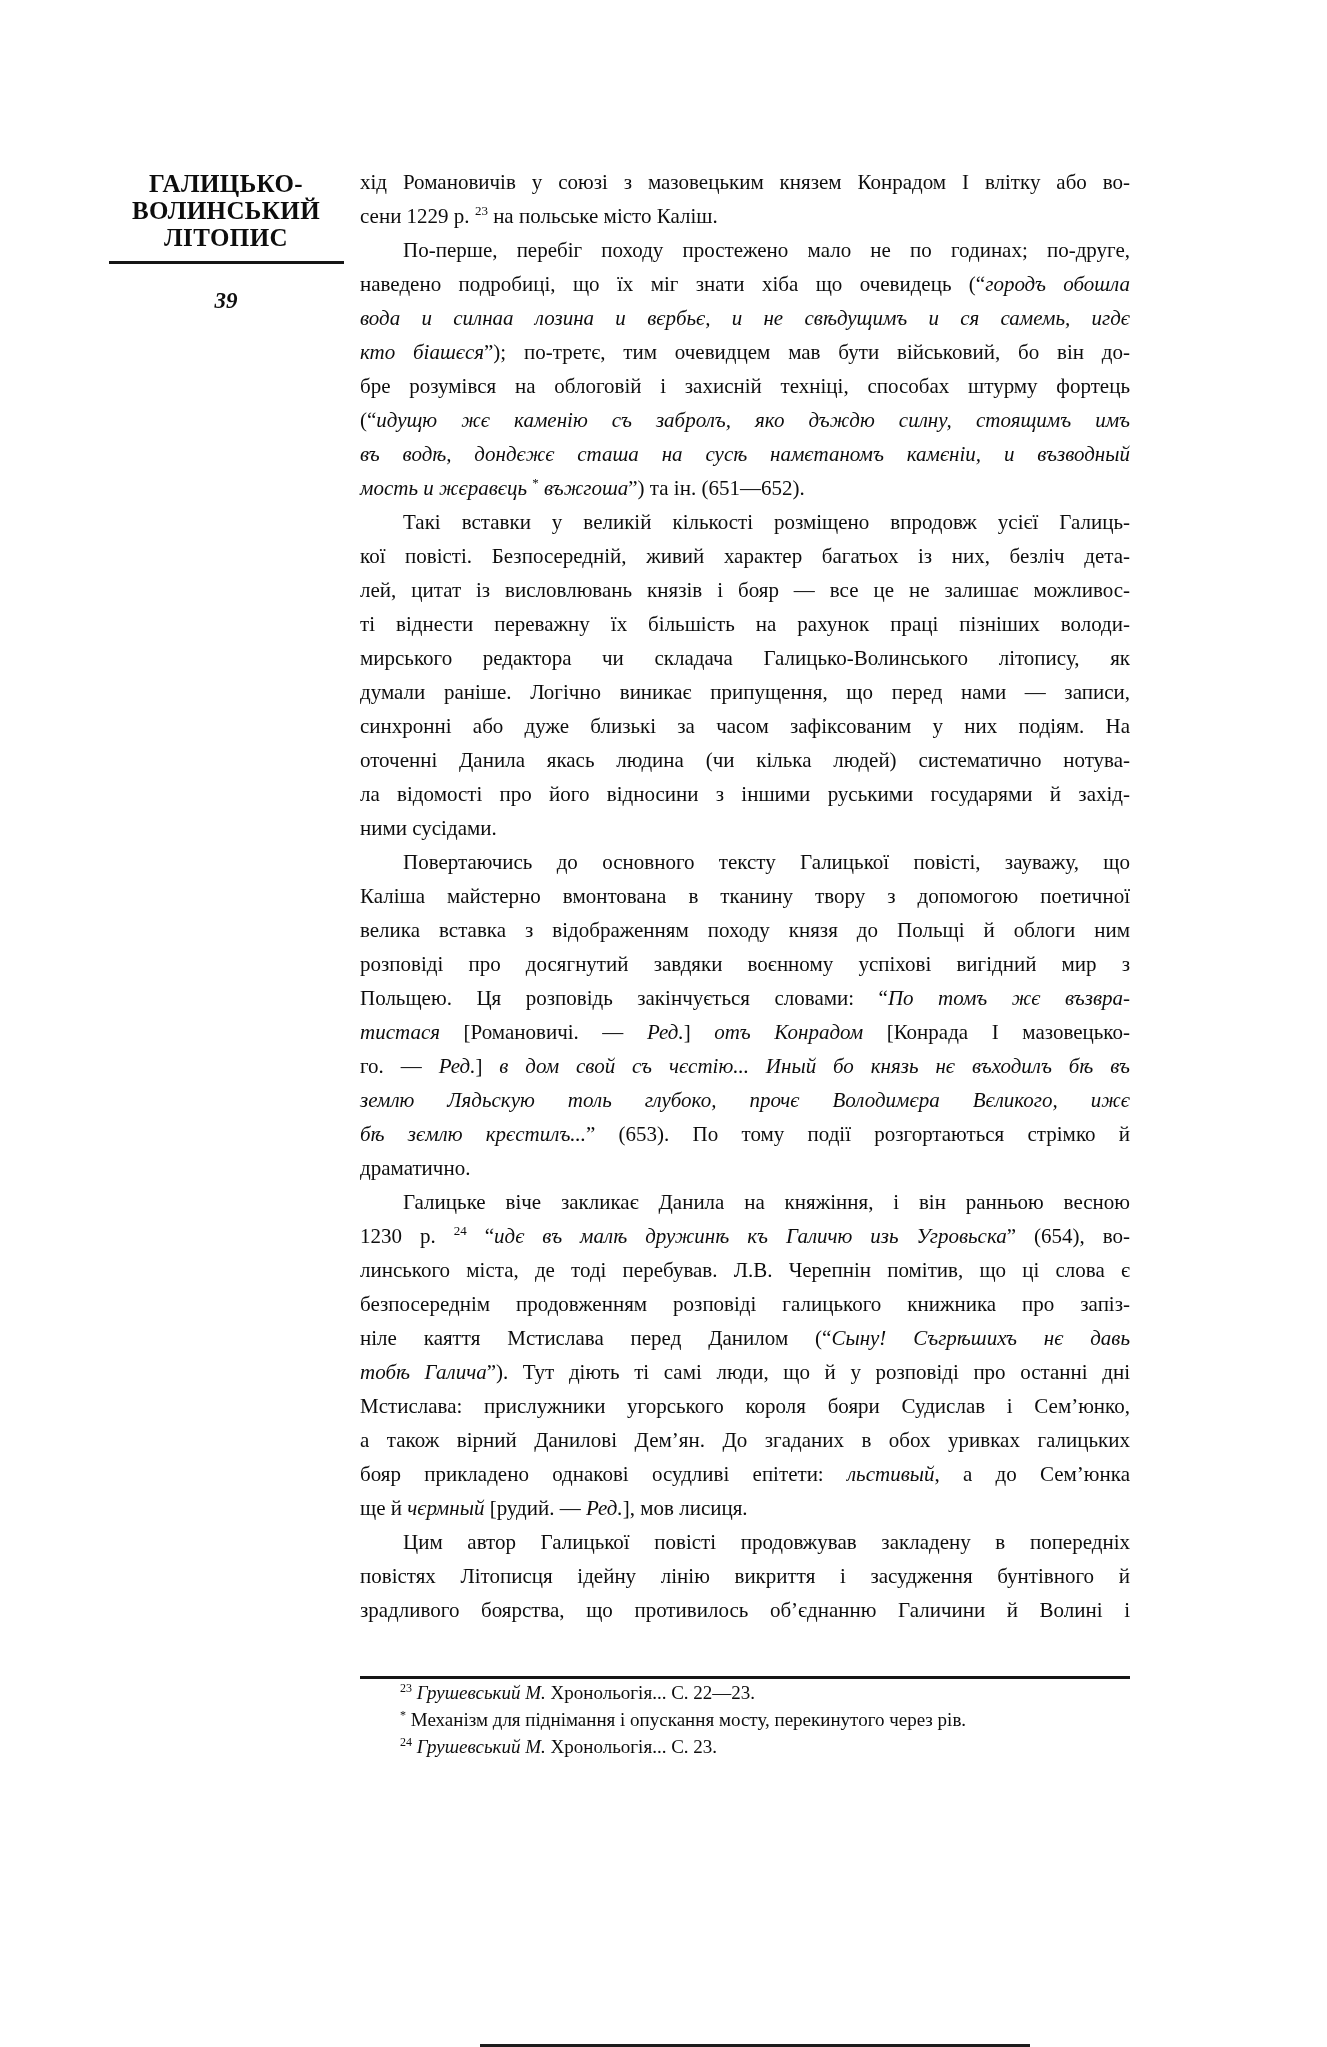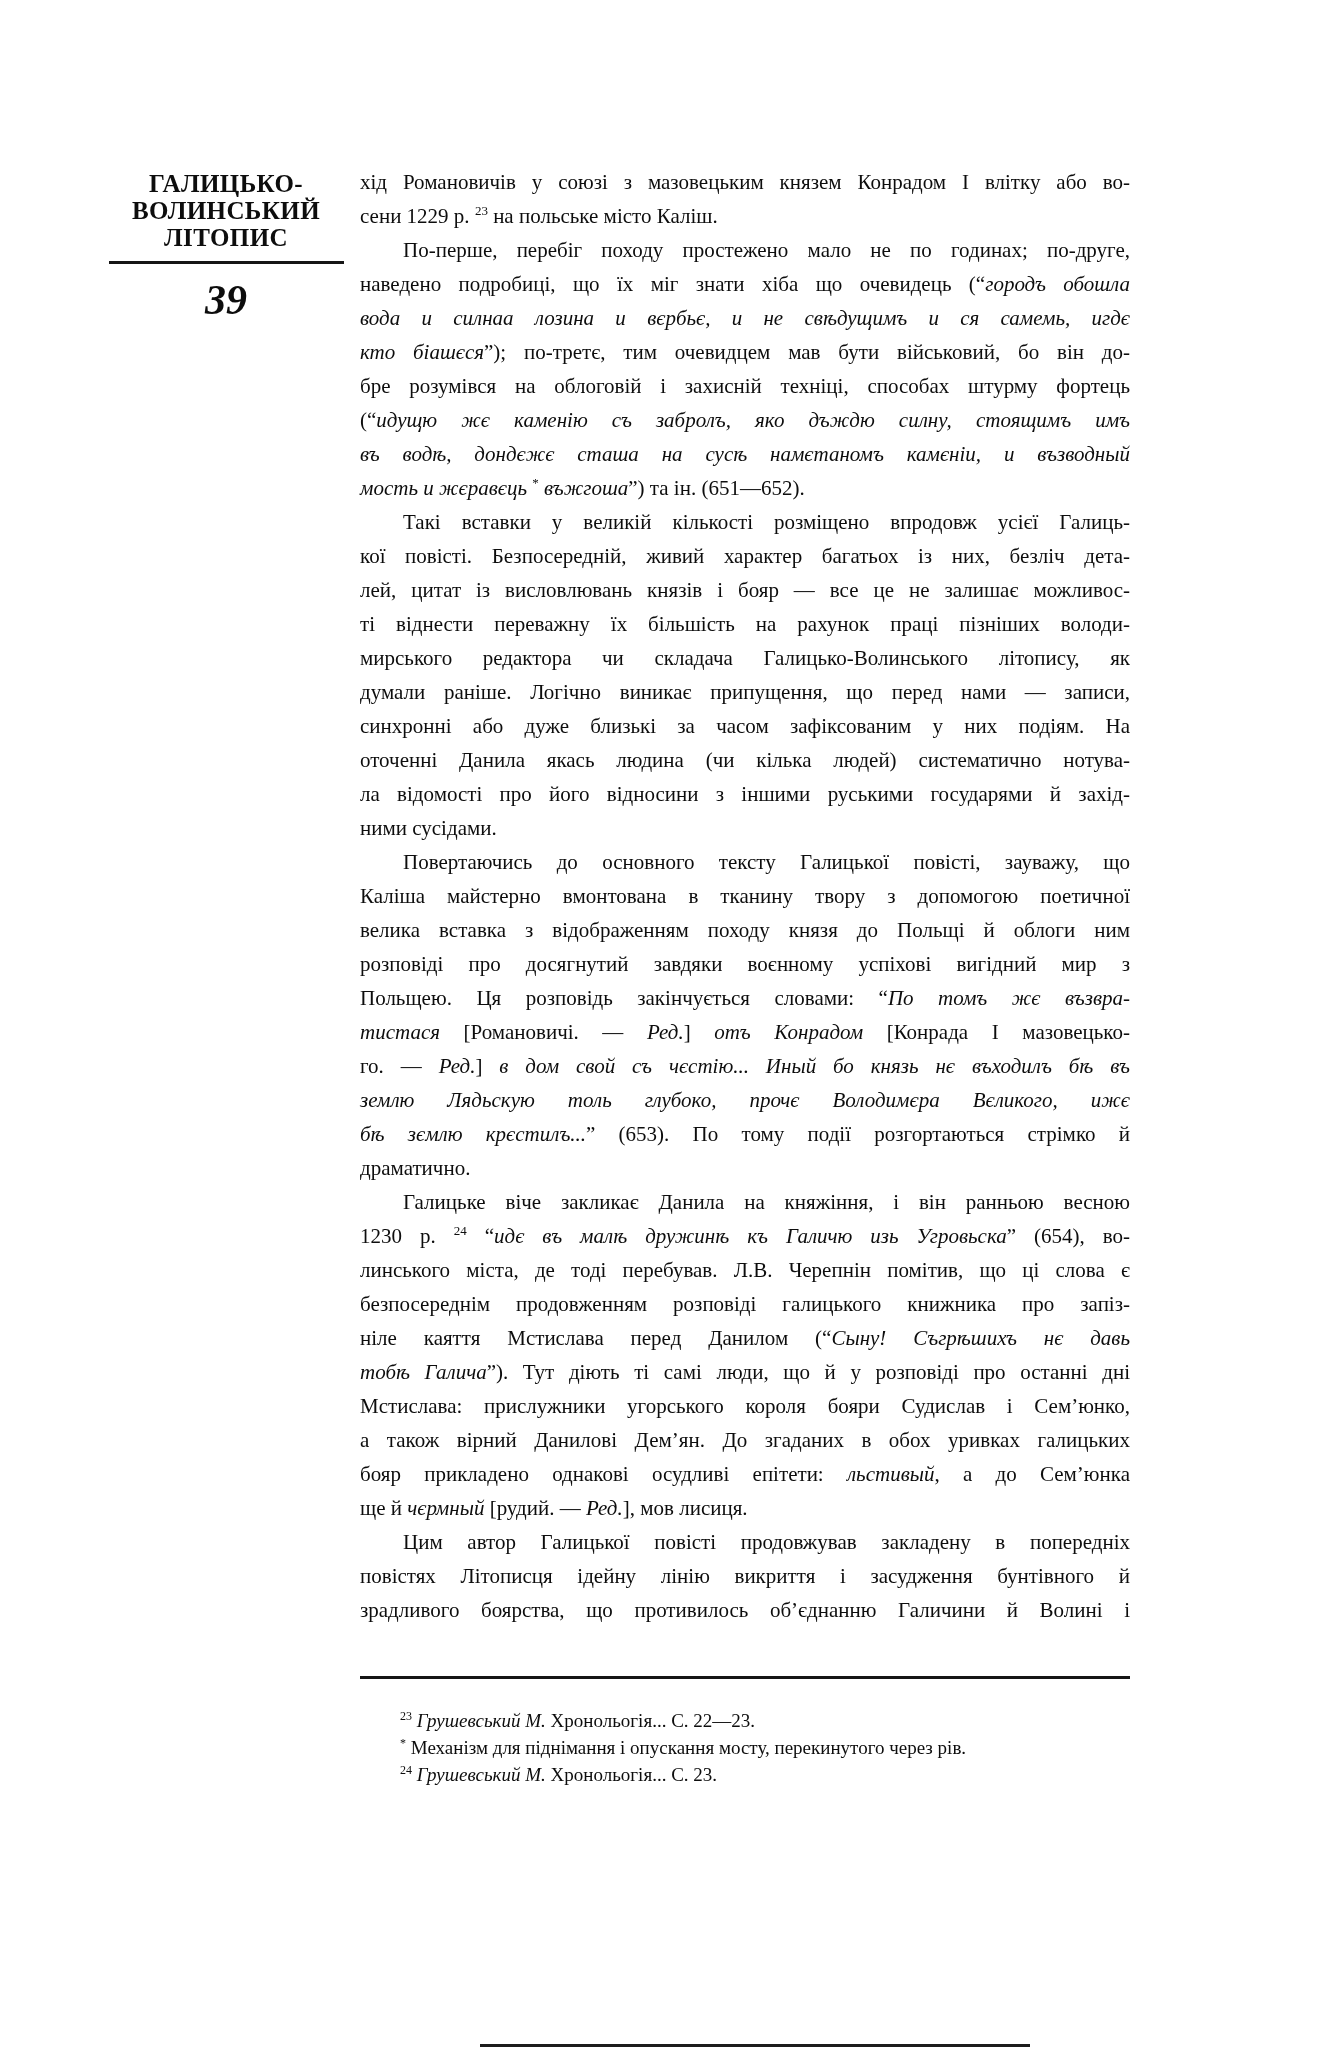--- a/index.html
+++ b/index.html
@@ -21,41 +21,41 @@
     font-size:25px;line-height:27px;
     letter-spacing:.4px;
   }
   .margin-rule{
     width:235px;height:3px;background:#161616;
     margin:10px auto 0 auto;
   }
   .page-number{
     margin-top:20px;
     font-style:italic;font-weight:700;
-    font-size:42px;line-height:33px;
+    font-size:23px;line-height:33px;
   }
   
   .text-col{
     position:absolute;left:360px;top:165px;width:770px;
   }
   .line{
     font-size:21px;line-height:34px;
     text-align:justify;
     text-align-last:justify;
     white-space:normal;
   }
   .line.last{text-align-last:left;}
   .line.ind{text-indent:43px;}
   .it{font-style:italic;}
   sup.sp{font-size:13px;line-height:0;}
   .fn-rule{
     margin-top:49px;
     width:770px;height:3px;background:#161616;
   }
-  .footnotes{margin-top:28px;}
+  .footnotes{margin-top:0;}
   .fn{
     font-size:19px;line-height:27px;
     text-indent:40px;text-align:left;
   }
   .fn sup.sp{font-size:12px;}
   .scan-bar{
     position:absolute;left:480px;bottom:0;width:550px;height:3px;
     background:#1c1c1c;
   }
 </style>

